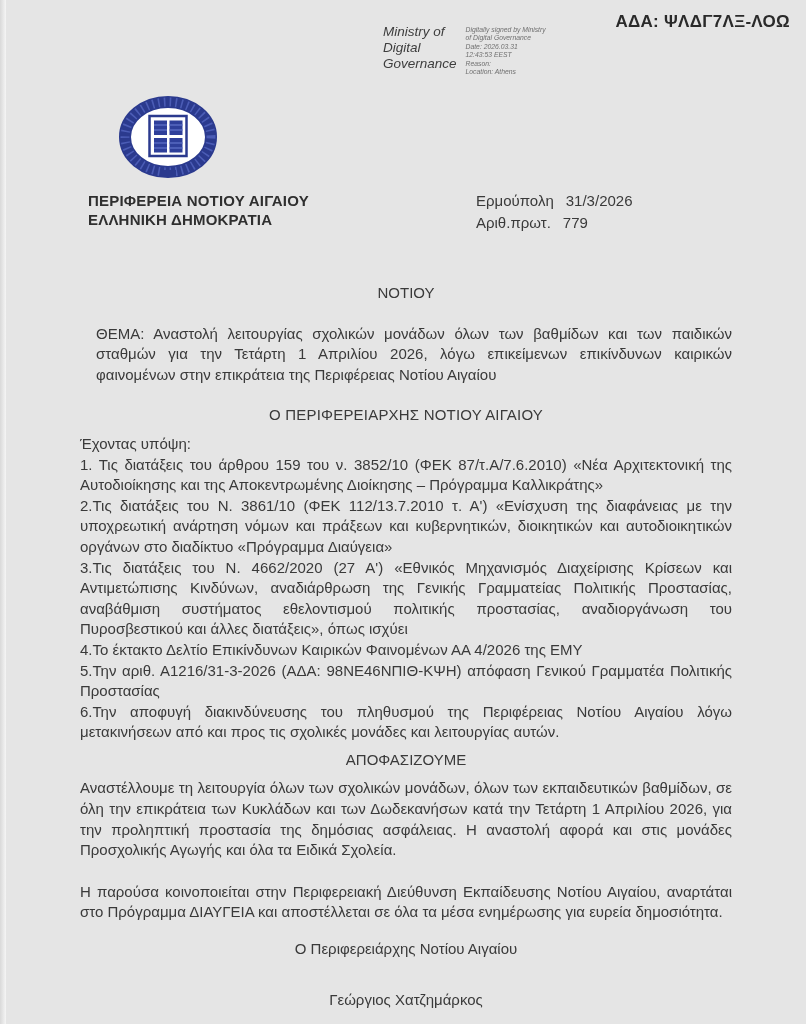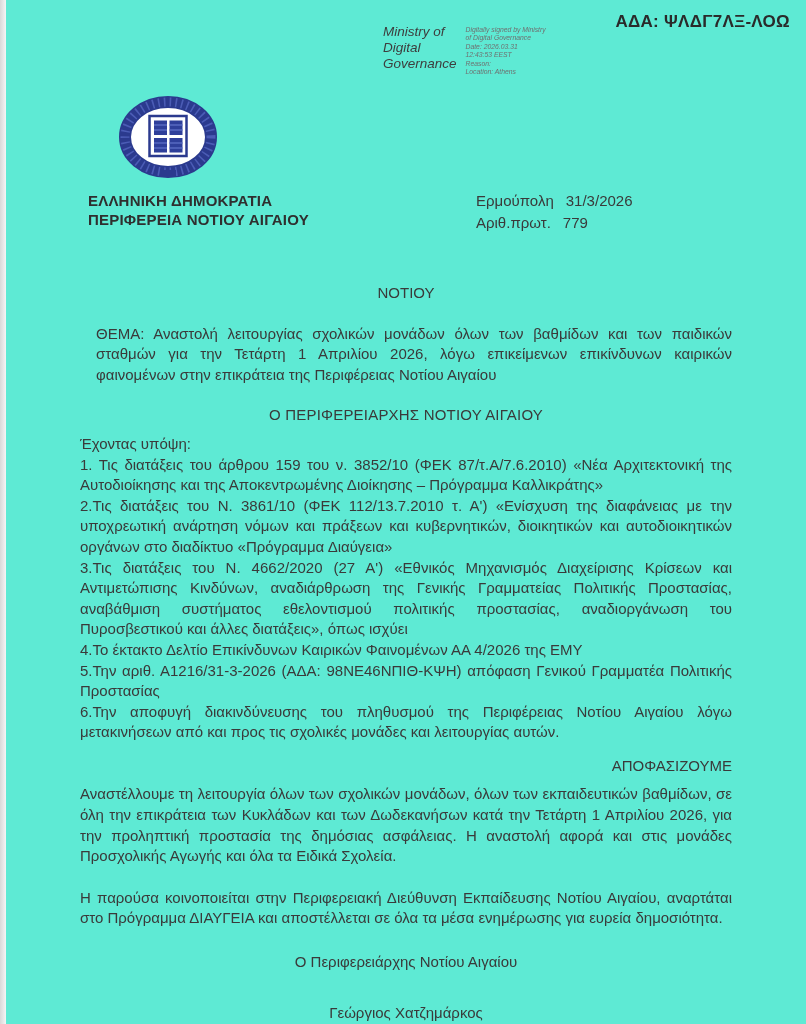--- a/index.html
+++ b/index.html
@@ -1,19 +1,19 @@
 <!DOCTYPE html>
 <html><head>
 <meta charset="utf-8">
 <style>
   html,body { margin:0; padding:0; background:#ffffff; }
   .page {
     position:relative;
     width:806px; height:1024px;
-    background:#5eead4;
+    background:#e5e5e5;
     font-family:"Liberation Sans", sans-serif;
     color:#3a3a3a;
     overflow:hidden;
   }
   .scan-edge {
     position:absolute; left:0; top:0; width:6px; height:100%;
     background:linear-gradient(to right,#d9d9d9,#f5f5f5);
   }
 
   
@@ -43,23 +43,23 @@
   
   .content {
     position:absolute; top:283px; left:80px; width:652px;
     font-size:15px; line-height:20.6px; color:#3a3a3a;
   }
   .h-center { text-align:center; }
   .decision-title   { margin-bottom:20px; }
   .subject          { text-align:justify; margin-bottom:20px; }
   .authority        { margin-bottom:8px; letter-spacing:0.2px; }
   .consideration    { text-align:justify; }
-  .operative-head   { margin-top:13px; margin-bottom:8px;text-align:right; }
+  .operative-head   { margin-top:7px; margin-bottom:8px; }
   .operative-text   { text-align:justify; margin-bottom:21px; }
-  .notification     { text-align:justify; margin-bottom:23px; }
+  .notification     { text-align:justify; margin-bottom:16px; }
   .signatory-title  { text-align:center; margin-bottom:30px; }
   .signatory-name   { text-align:center; }
 </style>
 </head>
 <body>
 
 <div class="page">
   <div class="scan-edge"></div>
 
   <div class="ada-code">ΑΔΑ: ΨΛΔΓ7ΛΞ-ΛΟΩ</div>
@@ -92,22 +92,22 @@
       <rect x="53.5" y="42" width="13" height="14.5" fill="#2e3f9a"></rect>
       <line x1="38" y1="29" x2="51" y2="29" stroke="#5a6cc4" stroke-width="1.4"></line>
       <line x1="38" y1="34" x2="51" y2="34" stroke="#5a6cc4" stroke-width="1.4"></line>
       <line x1="53.5" y1="29" x2="66.5" y2="29" stroke="#5a6cc4" stroke-width="1.4"></line>
       <line x1="53.5" y1="34" x2="66.5" y2="34" stroke="#5a6cc4" stroke-width="1.4"></line>
       <line x1="38" y1="47" x2="51" y2="47" stroke="#5a6cc4" stroke-width="1.4"></line>
       <line x1="38" y1="52" x2="51" y2="52" stroke="#5a6cc4" stroke-width="1.4"></line>
       <line x1="53.5" y1="47" x2="66.5" y2="47" stroke="#5a6cc4" stroke-width="1.4"></line>
       <line x1="53.5" y1="52" x2="66.5" y2="52" stroke="#5a6cc4" stroke-width="1.4"></line>
     </svg>
+    <div class="letterhead-line">ΠΕΡΙΦΕΡΕΙΑ ΝΟΤΙΟΥ ΑΙΓΑΙΟΥ</div>
     <div class="letterhead-line">ΕΛΛΗΝΙΚΗ ΔΗΜΟΚΡΑΤΙΑ</div>
-    <div class="letterhead-line">ΠΕΡΙΦΕΡΕΙΑ ΝΟΤΙΟΥ ΑΙΓΑΙΟΥ</div>
   </div>
 
   <div class="reference">
     <div class="ref-row">
       <span class="lbl">Ερμούπολη</span>
       <span>31/3/2026</span>
     </div>
     <div class="ref-row">
       <span class="lbl">Αριθ.πρωτ.</span>
       <span>779</span>

